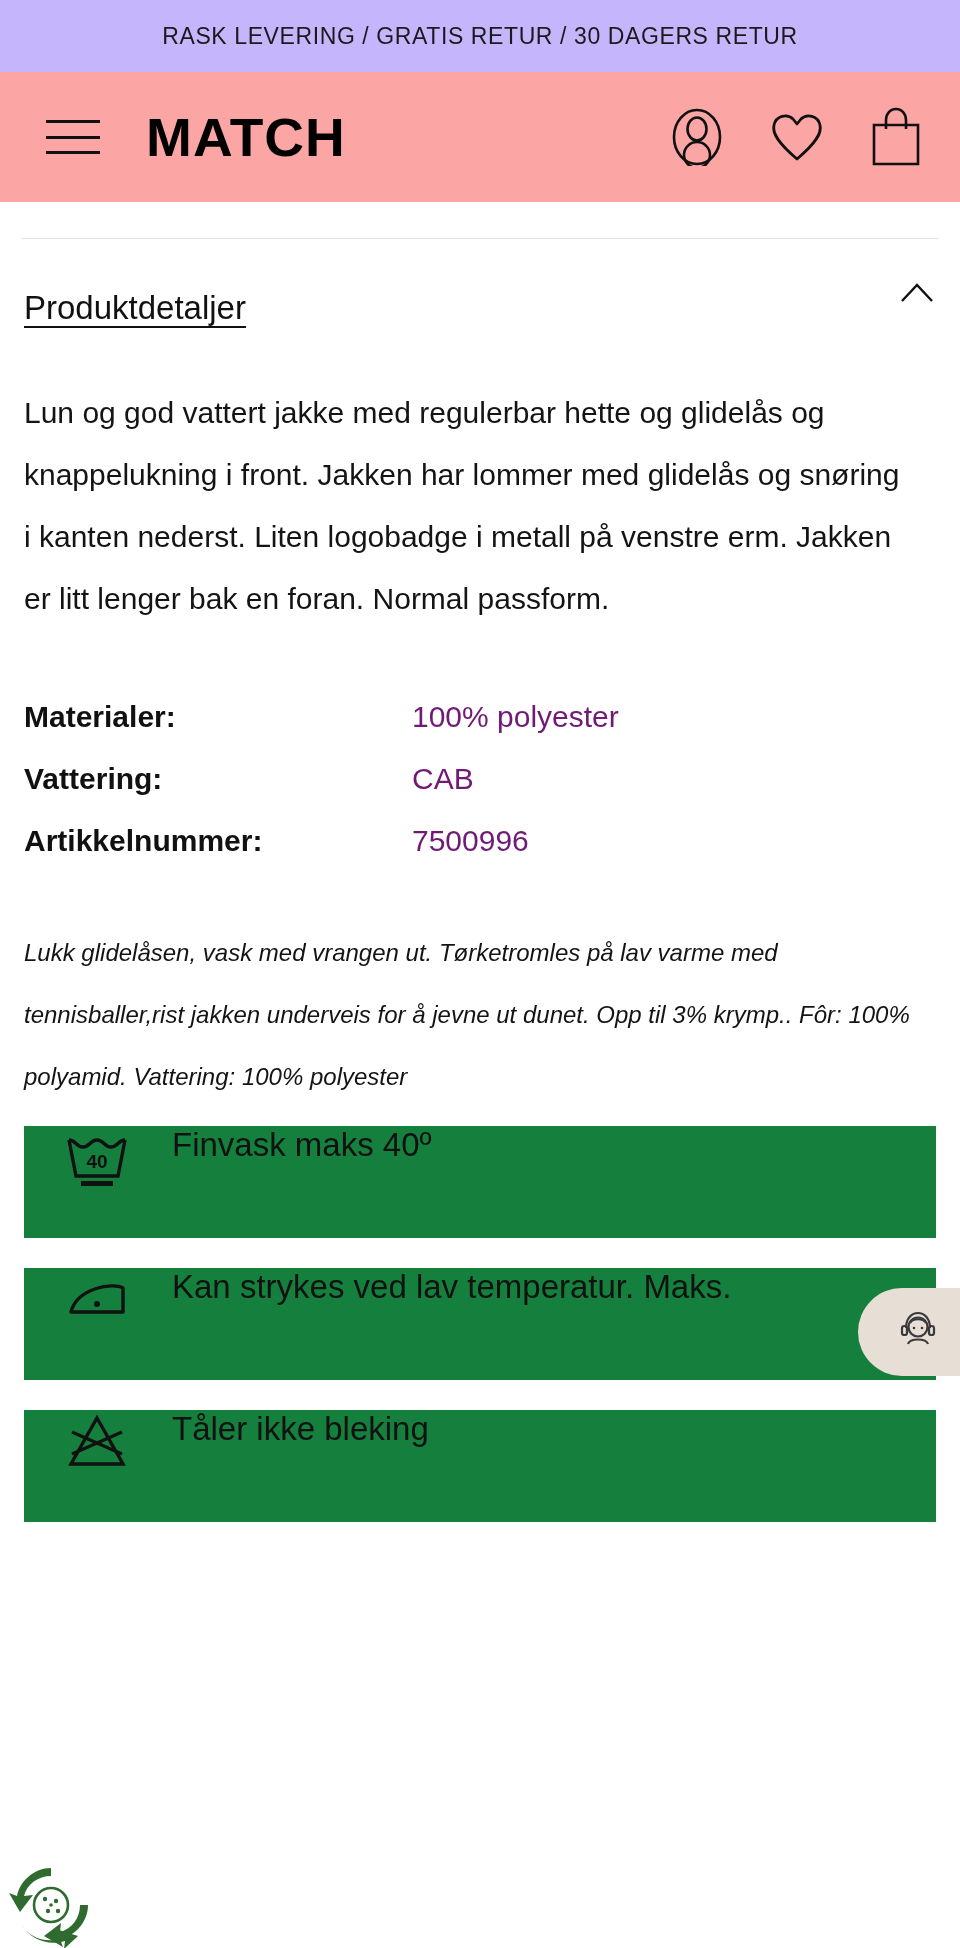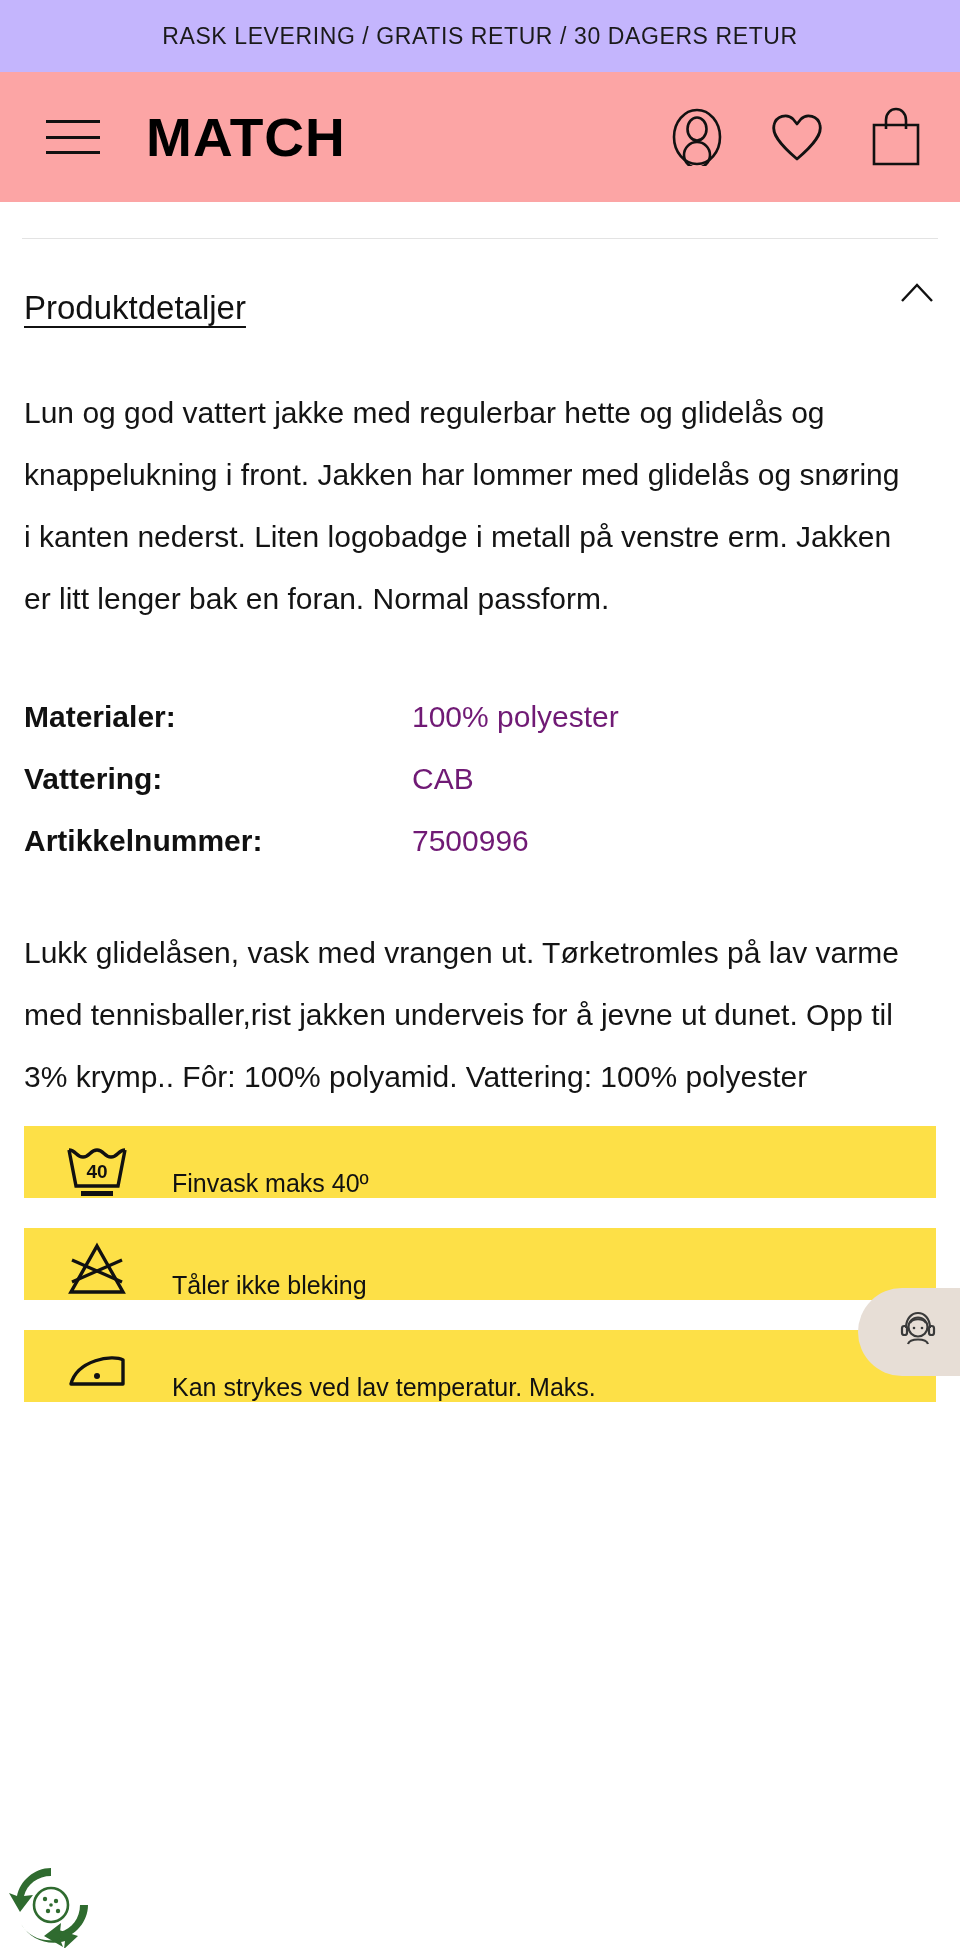--- a/index.html
+++ b/index.html
@@ -140,50 +140,51 @@
     color: #111;
     flex: 0 0 380px;
   }
   .spec-value {
     font-weight: 400;
     color: #701a75;
     margin-left: 8px;
   }
 
   .care-text {
-    font-size: 30px;
+    font-size: 24px;
     line-height: 62px;
     color: #141414;
     margin-top: 50px;
     max-width: 890px;
+    font-style: italic;
   }
 
   
   .care-list {
     margin-top: 18px;
   }
   .care-row {
-    background: #fde047;
-    height: 72px;
-    display: flex;
-    align-items: flex-end;
+    background: #15803d;
+    height: 112px;
+    display: flex;
+    align-items: flex-start;
     padding-left: 36px;
     margin-bottom: 30px;
   }
   .care-ico {
     width: 74px;
     flex: 0 0 74px;
     display: flex;
     align-items: center;
     justify-content: center;
     line-height: 0;
   }
   .care-label {
     margin-left: 38px;
-    font-size: 25px;
+    font-size: 33px;
     color: #111;
     white-space: nowrap;
   }
 
   
   .eco-badge {
     position: absolute;
     left: 8px;
     top: 1862px;
     width: 86px;
@@ -299,36 +300,36 @@
           <text x="34" y="42" font-family="'Liberation Sans', sans-serif" font-size="19" font-weight="700" text-anchor="middle" fill="#111">40</text>
           <rect x="18" y="55" width="32" height="5" fill="#111"></rect>
         </svg>
       </div>
       <div class="care-label">Finvask maks 40º</div>
     </div>
 
     <div class="care-row">
       <div class="care-ico">
         <svg width="68" height="62" viewBox="0 0 68 62">
+          <path d="M8 44 C 14 20, 50 14, 60 20 L 60 44 Z" fill="none" stroke="#111" stroke-width="3.4" stroke-linejoin="round"></path>
+          <circle cx="34" cy="36" r="3" fill="#111"></circle>
+        </svg>
+      </div>
+      <div class="care-label">Kan strykes ved lav temperatur. Maks.</div>
+    </div>
+
+    <div class="care-row">
+      <div class="care-ico">
+        <svg width="68" height="62" viewBox="0 0 68 62">
           <path d="M34 8 L60 54 H8 Z" fill="none" stroke="#111" stroke-width="3.4" stroke-linejoin="miter"></path>
           <line x1="9" y1="22" x2="59" y2="44" stroke="#111" stroke-width="3.2"></line>
           <line x1="59" y1="22" x2="9" y2="44" stroke="#111" stroke-width="3.2"></line>
         </svg>
       </div>
       <div class="care-label">Tåler ikke bleking</div>
-    </div>
-
-    <div class="care-row">
-      <div class="care-ico">
-        <svg width="68" height="62" viewBox="0 0 68 62">
-          <path d="M8 44 C 14 20, 50 14, 60 20 L 60 44 Z" fill="none" stroke="#111" stroke-width="3.4" stroke-linejoin="round"></path>
-          <circle cx="34" cy="36" r="3" fill="#111"></circle>
-        </svg>
-      </div>
-      <div class="care-label">Kan strykes ved lav temperatur. Maks.</div>
     </div>
 
   </div>
 </div>
 
 <div class="eco-badge">
   <svg width="86" height="86" viewBox="0 0 86 86">
     <g fill="#2f6b2f">
       <path d="M43 6 C 26 6, 12 19, 9 34 L 1 31 L 12 50 L 25 33 L 16 34 C 19 22, 30 14, 43 14 Z"></path>
       <path d="M80 43 C 80 60, 67 74, 52 77 L 55 85 L 36 74 L 53 61 L 52 70 C 64 67, 72 56, 72 43 Z"></path>

